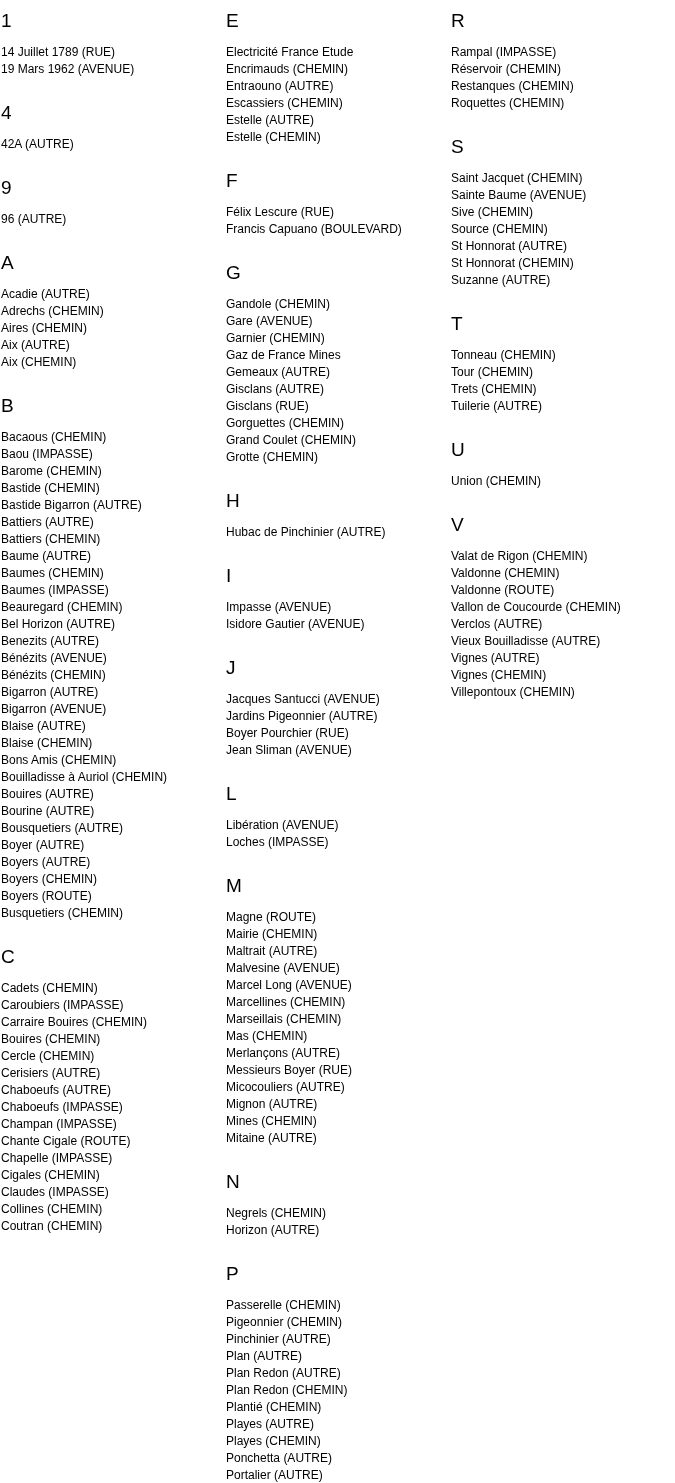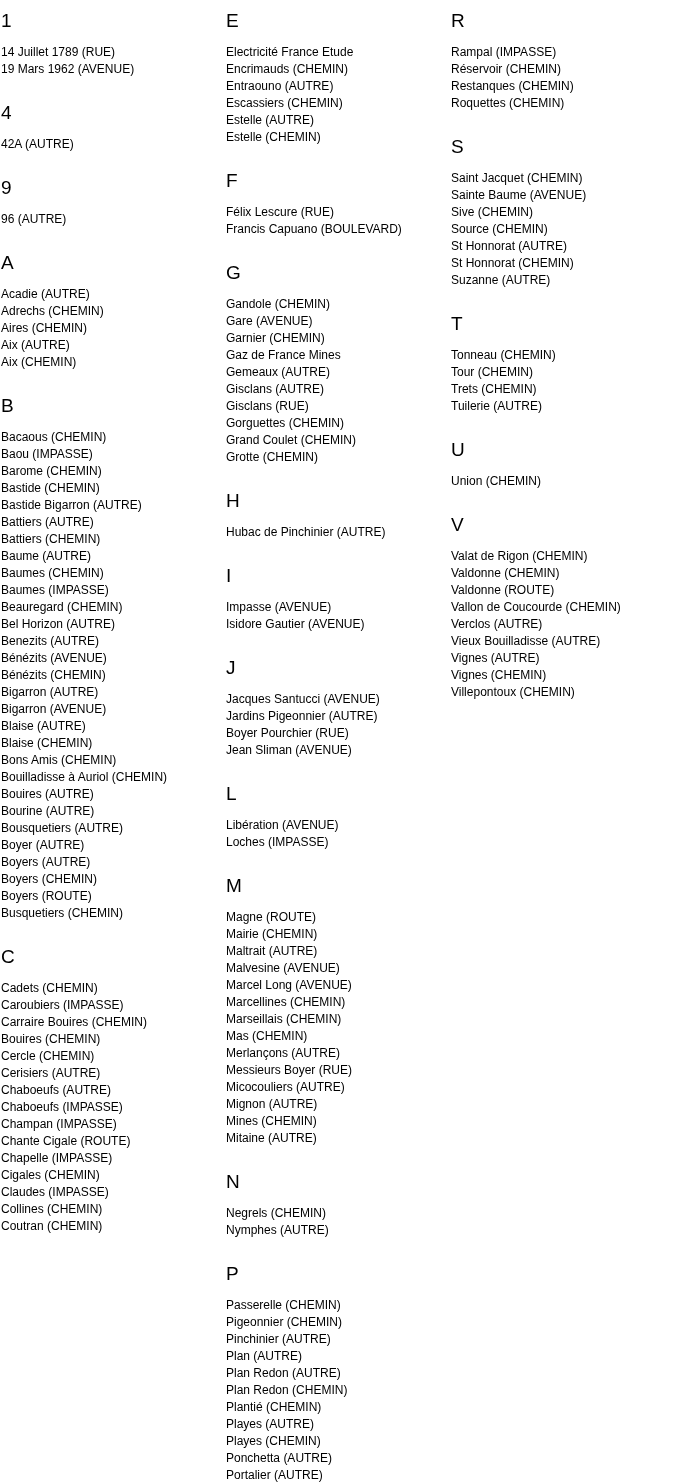--- a/index.html
+++ b/index.html
@@ -181,21 +181,21 @@
           <div class="entry">Merlançons (AUTRE)</div>
           <div class="entry">Messieurs Boyer (RUE)</div>
           <div class="entry">Micocouliers (AUTRE)</div>
           <div class="entry">Mignon (AUTRE)</div>
           <div class="entry">Mines (CHEMIN)</div>
           <div class="entry">Mitaine (AUTRE)</div>
         </div>
         <div class="section">
           <h2 class="section-letter">N</h2>
           <div class="entry">Negrels (CHEMIN)</div>
-          <div class="entry">Nymphes (AUTRE)</div>
+          <div class="entry">Horizon (AUTRE)</div>
         </div>
         <div class="section">
           <h2 class="section-letter">P</h2>
           <div class="entry">Passerelle (CHEMIN)</div>
           <div class="entry">Pigeonnier (CHEMIN)</div>
           <div class="entry">Pinchinier (AUTRE)</div>
           <div class="entry">Plan (AUTRE)</div>
           <div class="entry">Plan Redon (AUTRE)</div>
           <div class="entry">Plan Redon (CHEMIN)</div>
           <div class="entry">Plantié (CHEMIN)</div>

